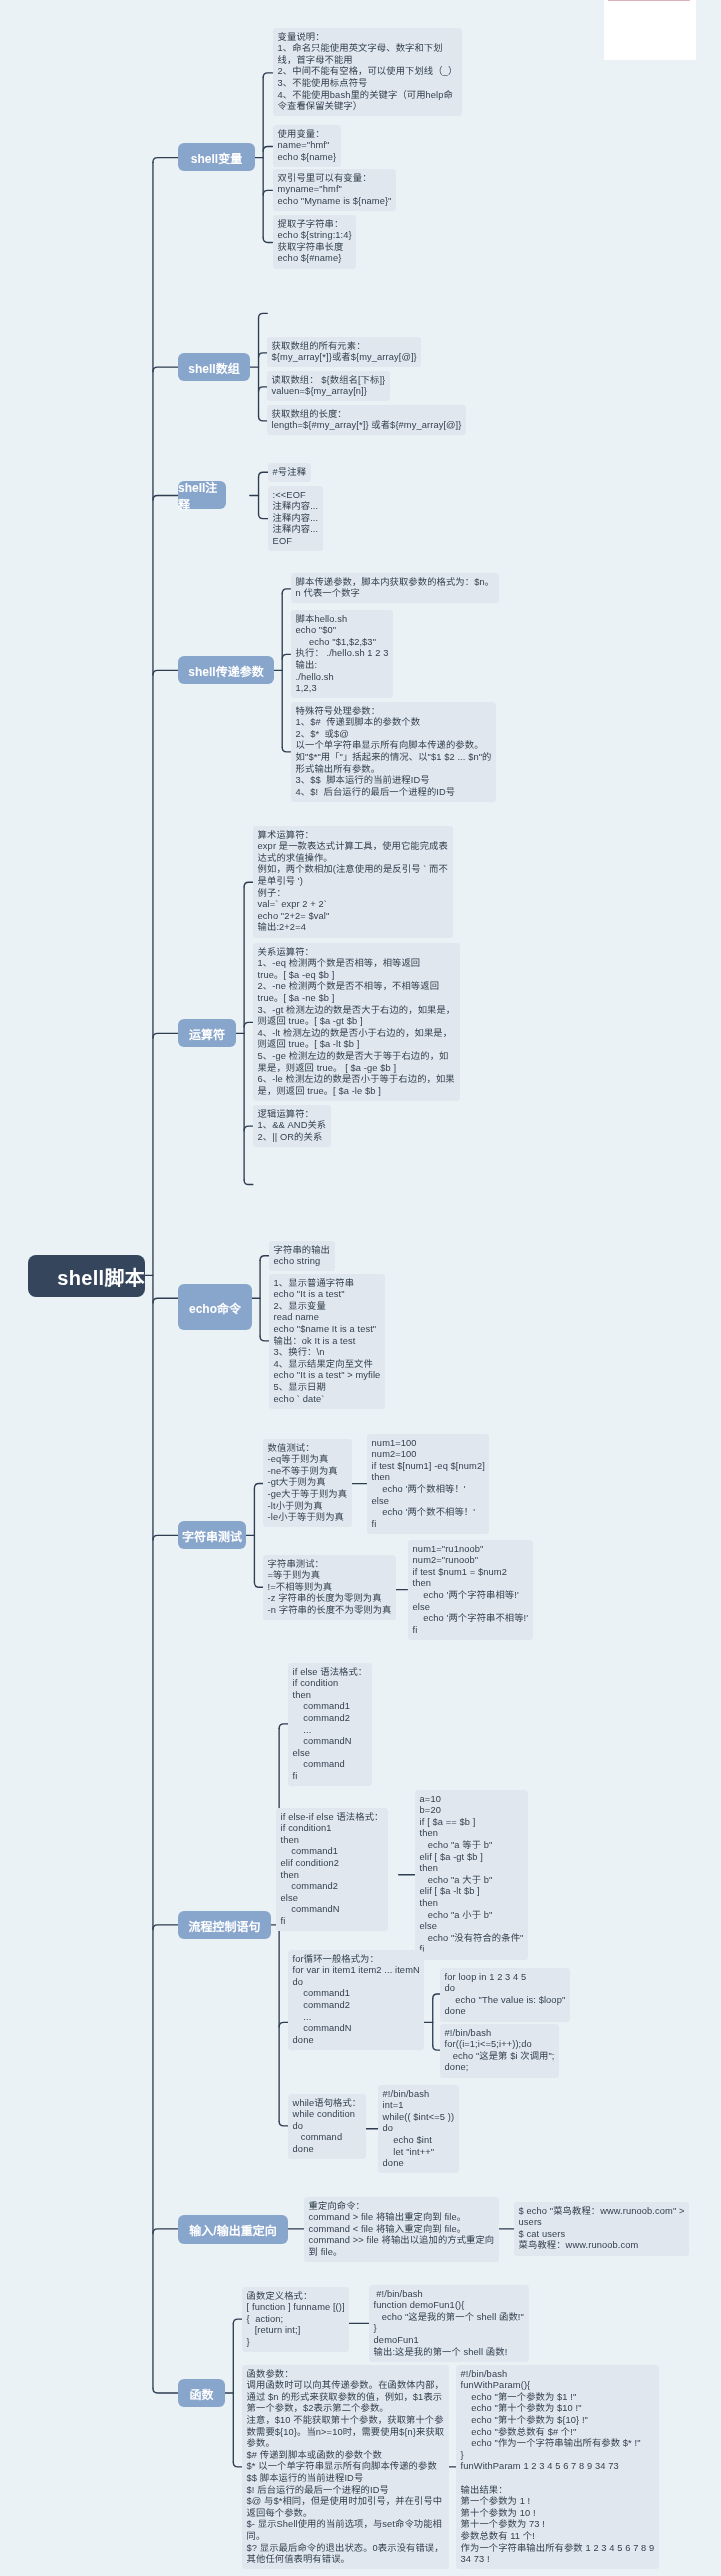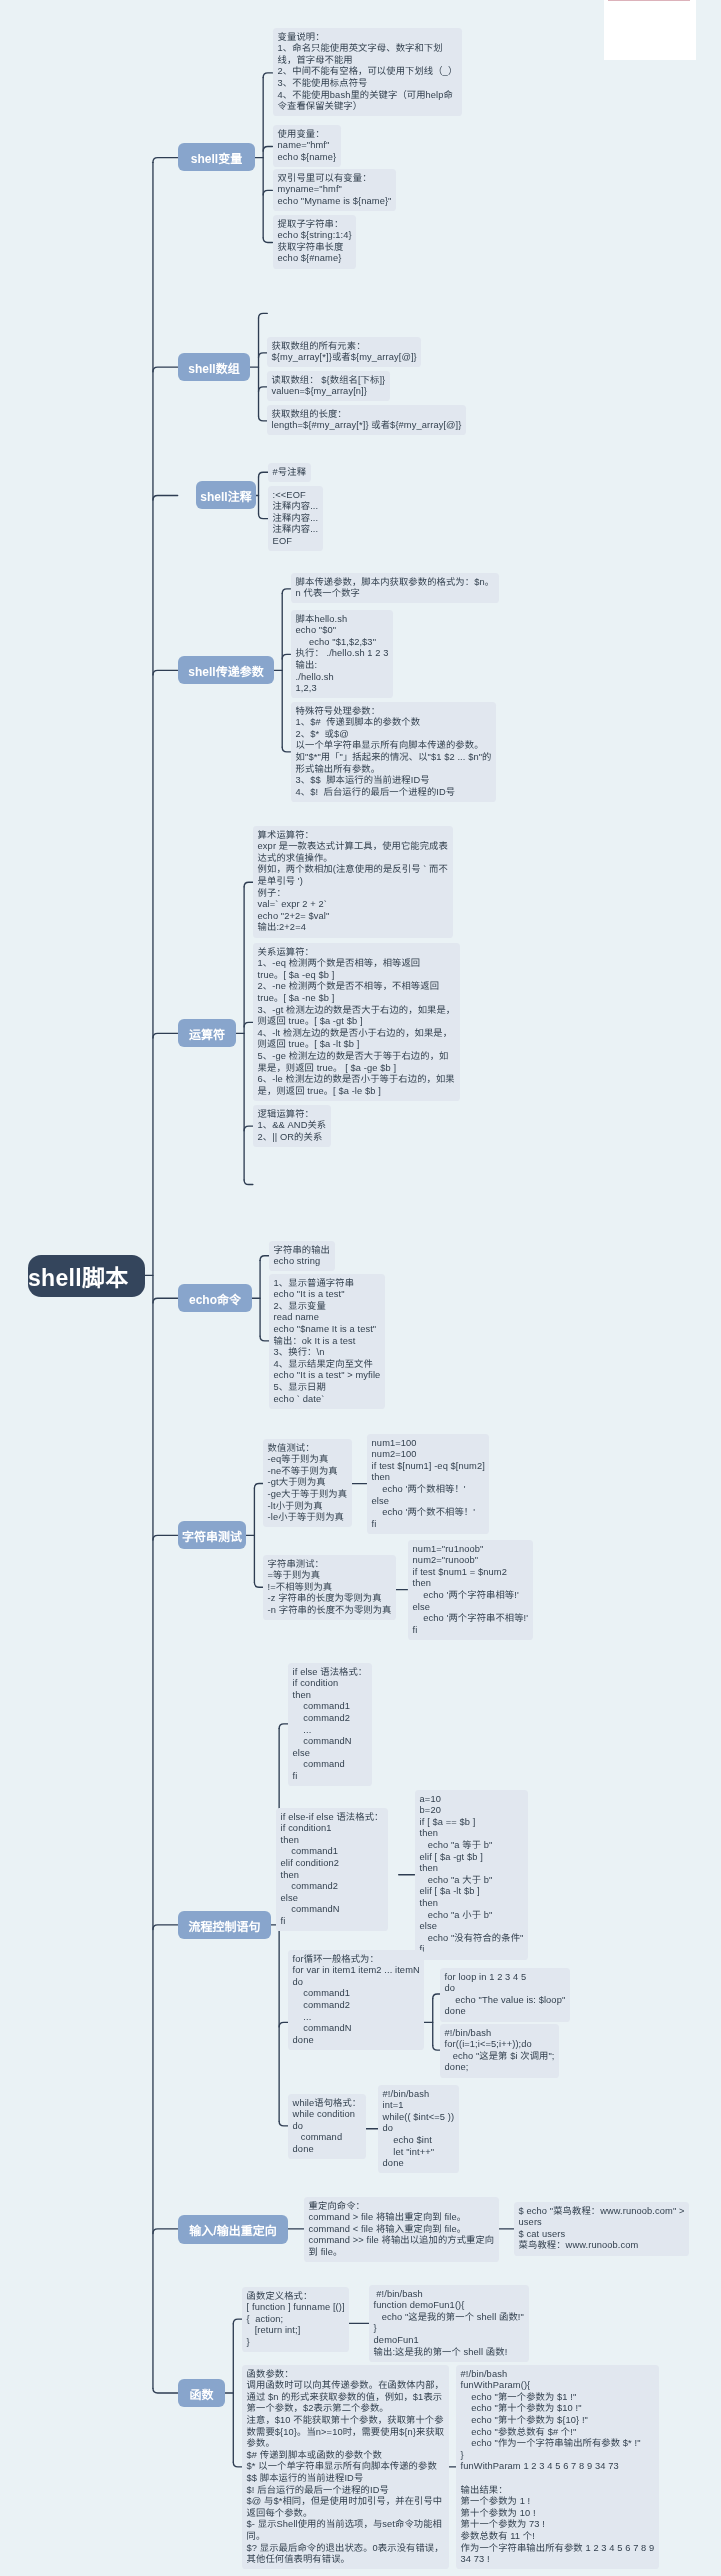--- a/index.html
+++ b/index.html
@@ -6,23 +6,23 @@
   body{
     width:721px;height:2599px;
     background:var(--bg,#eaf2f5);
     font-family:"Liberation Sans",sans-serif;
     position:relative;overflow:hidden;
   }
   #map{position:absolute;left:0;top:0;width:721px;height:2599px;}
   #links{position:absolute;left:0;top:0;width:721px;height:2599px;pointer-events:none;}
   .node{position:absolute;box-sizing:border-box;}
   .root-node{
-    background:var(--root-bg,#34455c);color:var(--node-text,#fff);border-radius:13px;
-    font-weight:bold;font-size:23px;
-    display:flex;align-items:center;justify-content:flex-start;
+    background:var(--root-bg,#34455c);color:var(--node-text,#fff);border-radius:8px;
+    font-weight:bold;font-size:20px;
+    display:flex;align-items:center;justify-content:flex-end;
     letter-spacing:0.3px;
   }
   .branch-node{
     background:var(--branch-bg,#88a5cc);color:var(--node-text,#fff);border-radius:6px;
     font-weight:bold;font-size:12px;
     display:flex;align-items:center;justify-content:center;
   }
   .leaf-node{
     background:var(--leaf-bg,#e1e7ef);color:var(--leaf-text,#33414f);border-radius:3.6px;
     font-size:9.3px;line-height:11.6px;
@@ -132,21 +132,21 @@
 echo ${#name}</span></div>
     <div class="node branch-node" style="left: 178px; top: 353px; width: 72px; height: 28px;">
       <span>shell数组</span>
     </div>
     <div class="node leaf-node" style="left: 267px; top: 337px; height: 30px;"><span>获取数组的所有元素：
 ${my_array[*]}或者${my_array[@]}</span></div>
     <div class="node leaf-node" style="left: 267px; top: 371px; height: 30px;"><span>读取数组： ${数组名[下标]}
 valuen=${my_array[n]}</span></div>
     <div class="node leaf-node" style="left: 267px; top: 405px; height: 30px;"><span>获取数组的长度：
 length=${#my_array[*]} 或者${#my_array[@]}</span></div>
-    <div class="node branch-node" style="left: 196px; top: 481px; width: 60px; height: 28px;">
+    <div class="node branch-node" style="left: 178px; top: 481px; width: 48px; height: 28px;">
       <span>shell注释</span>
     </div>
     <div class="node leaf-node" style="left: 268px; top: 463px; height: 19px;"><span>#号注释</span></div>
     <div class="node leaf-node" style="left: 268px; top: 486px; height: 65px;"><span>:&lt;&lt;EOF
 注释内容...
 注释内容...
 注释内容...
 EOF</span></div>
     <div class="node branch-node" style="left: 178px; top: 656px; width: 96px; height: 28px;">
       <span>shell传递参数</span>
@@ -189,21 +189,21 @@
 则返回 true。[ $a -gt $b ]
 4、-lt 检测左边的数是否小于右边的，如果是，
 则返回 true。[ $a -lt $b ]
 5、-ge 检测左边的数是否大于等于右边的，如
 果是，则返回 true。 [ $a -ge $b ]
 6、-le 检测左边的数是否小于等于右边的，如果
 是，则返回 true。[ $a -le $b ]</span></div>
     <div class="node leaf-node" style="left: 253px; top: 1105px; height: 42px;"><span>逻辑运算符：
 1、&amp;&amp; AND关系
 2、|| OR的关系</span></div>
-    <div class="node branch-node" style="left: 178px; top: 1284px; width: 74px; height: 28px;">
+    <div class="node branch-node" style="left: 178px; top: 1284px; width: 74px; height: 46px;">
       <span>echo命令</span>
     </div>
     <div class="node leaf-node" style="left: 269px; top: 1241px; height: 30px;"><span>字符串的输出
 echo string</span></div>
     <div class="node leaf-node" style="left: 269px; top: 1274px; height: 135px;"><span>1、显示普通字符串
 echo "It is a test"
 2、显示变量
 read name
 echo "$name It is a test"
 输出：ok It is a test

